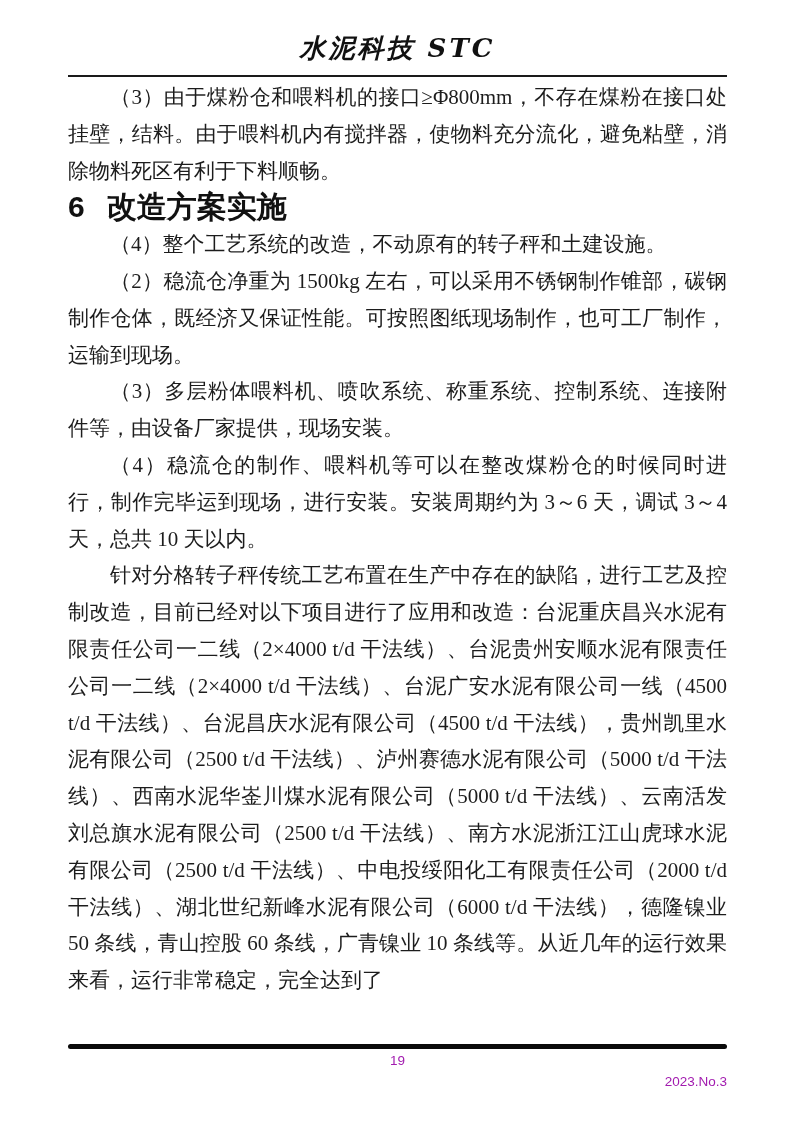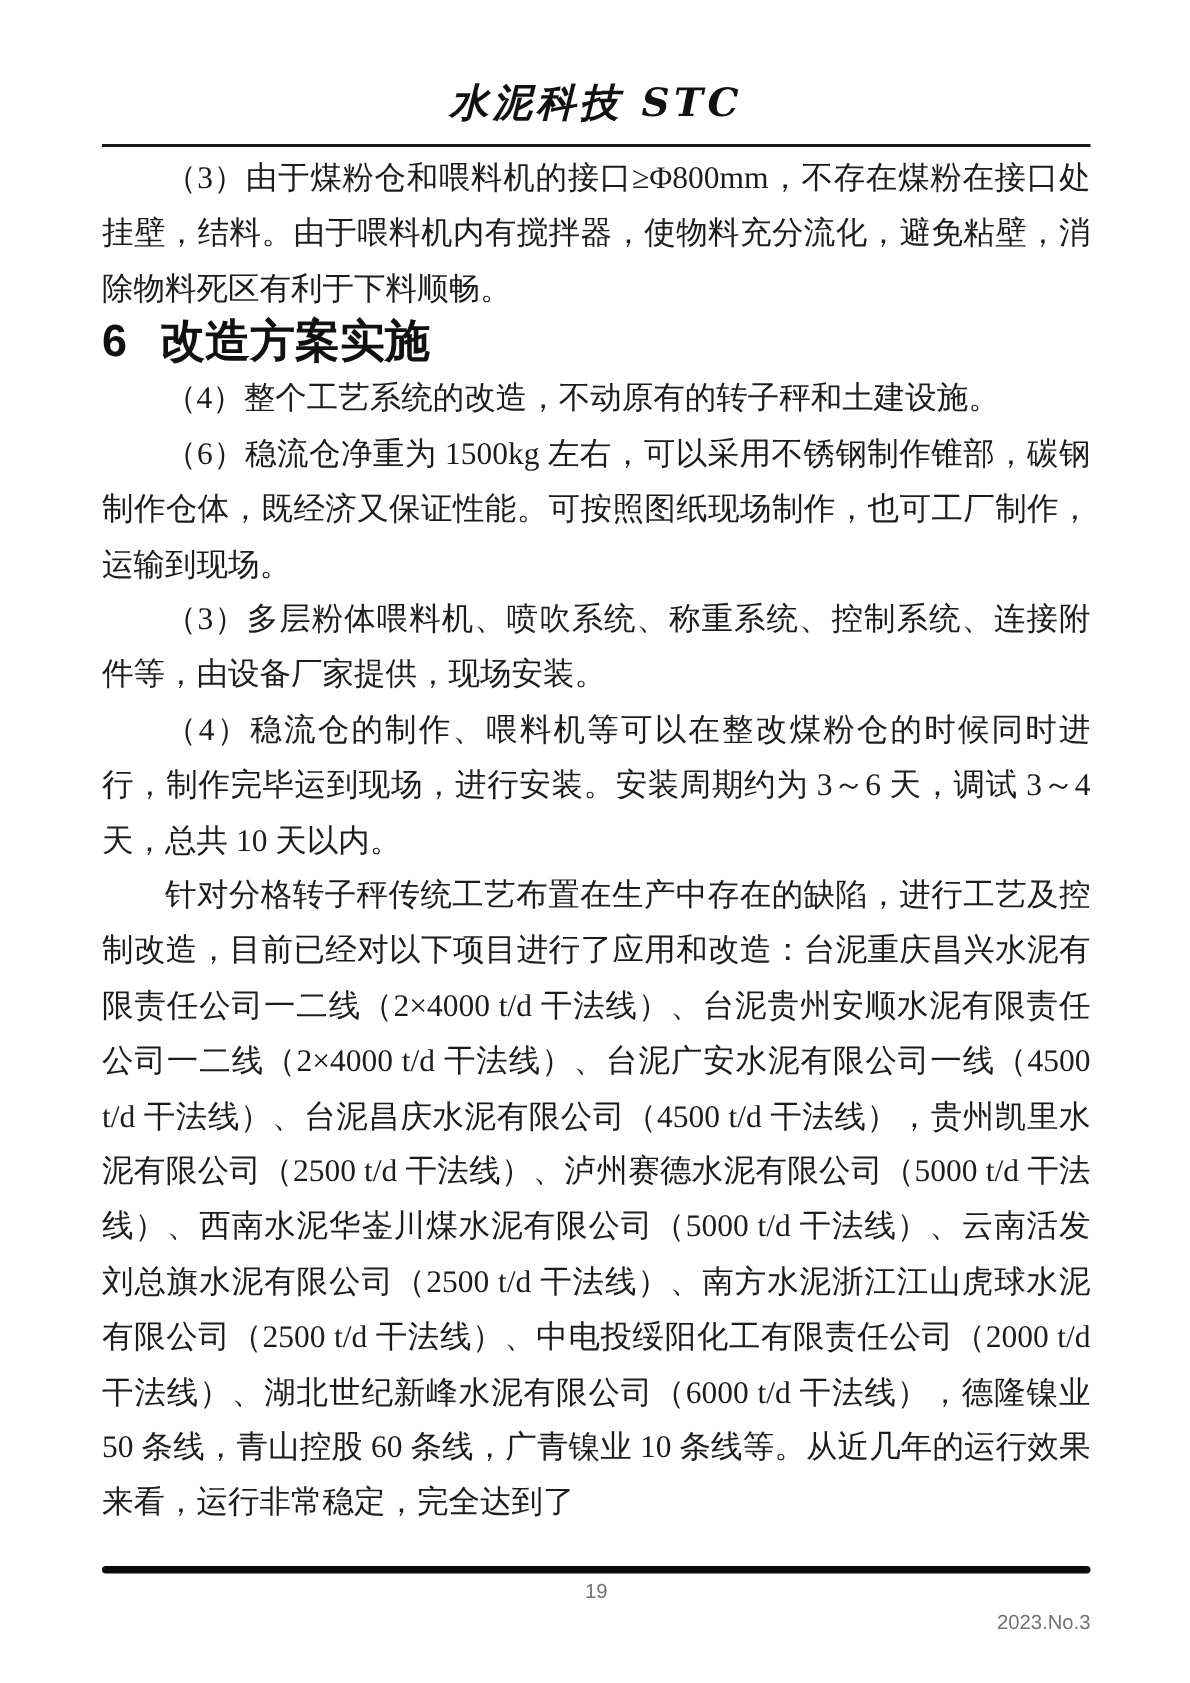--- a/index.html
+++ b/index.html
@@ -14,21 +14,21 @@
     position: relative;
     width: 793px;
     height: 1122px;
     background: #ffffff;
     color: #1b1b1b;
     box-sizing: border-box;
     padding: 0 66px 0 68px;
     font-family: "Liberation Serif", "DejaVu Serif", serif;
   }
   .page-header {
-    padding-top: 53px;
+    padding-top: 32px;
   }
   .journal-title {
     text-align: center;
     font-family: "DejaVu Serif", "Liberation Serif", serif;
     font-style: italic;
     font-weight: bold;
     font-size: 26px;
     line-height: 32px;
     letter-spacing: 3px;
     color: #111;
@@ -73,21 +73,21 @@
     height: 5px;
     background: #0a0a0a;
     border-radius: 3px;
   }
   .footer-line {
     position: relative;
     height: 22px;
     margin-top: 2px;
     font-family: "Liberation Sans", "DejaVu Sans", sans-serif;
     font-size: 13.5px;
-    color: #737373;
+    color: #a21caf;
   }
   .footer-page-number {
     position: absolute;
     left: 0;
     right: 0;
     text-align: center;
     top: 2px;
   }
   .footer-issue {
     position: absolute;
@@ -107,21 +107,21 @@
   </header>
 
   <main class="doc-body">
     <p>（3）由于煤粉仓和喂料机的接口≥Φ800mm，不存在煤粉在接口处挂壁，结料。由于喂料机内有搅拌器，使物料充分流化，避免粘壁，消除物料死区有利于下料顺畅。</p>
 
     <h2>
       <span class="h-num">6</span><span>改造方案实施</span>
     </h2>
 
     <p>（4）整个工艺系统的改造，不动原有的转子秤和土建设施。</p>
-    <p>（6）稳流仓净重为 1500kg 左右，可以采用不锈钢制作锥部，碳钢制作仓体，既经济又保证性能。可按照图纸现场制作，也可工厂制作，运输到现场。</p>
+    <p>（2）稳流仓净重为 1500kg 左右，可以采用不锈钢制作锥部，碳钢制作仓体，既经济又保证性能。可按照图纸现场制作，也可工厂制作，运输到现场。</p>
     <p>（3）多层粉体喂料机、喷吹系统、称重系统、控制系统、连接附件等，由设备厂家提供，现场安装。</p>
     <p>（4）稳流仓的制作、喂料机等可以在整改煤粉仓的时候同时进行，制作完毕运到现场，进行安装。安装周期约为 3～6 天，调试 3～4 天，总共 10 天以内。</p>
 
 
     <p>针对分格转子秤传统工艺布置在生产中存在的缺陷，进行工艺及控制改造，目前已经对以下项目进行了应用和改造：台泥重庆昌兴水泥有限责任公司一二线（2×4000 t/d 干法线）、台泥贵州安顺水泥有限责任公司一二线（2×4000 t/d 干法线）、台泥广安水泥有限公司一线（4500 t/d 干法线）、台泥昌庆水泥有限公司（4500 t/d 干法线），贵州凯里水泥有限公司（2500 t/d 干法线）、泸州赛德水泥有限公司（5000 t/d 干法线）、西南水泥华崟川煤水泥有限公司（5000 t/d 干法线）、云南活发刘总旗水泥有限公司（2500 t/d 干法线）、南方水泥浙江江山虎球水泥有限公司（2500 t/d 干法线）、中电投绥阳化工有限责任公司（2000 t/d 干法线）、湖北世纪新峰水泥有限公司（6000 t/d 干法线），德隆镍业 50 条线，青山控股 60 条线，广青镍业 10 条线等。从近几年的运行效果来看，运行非常稳定，完全达到了</p>
   </main>
 
   <footer class="page-footer">
     <div class="footer-rule"></div>
     <div class="footer-line">

